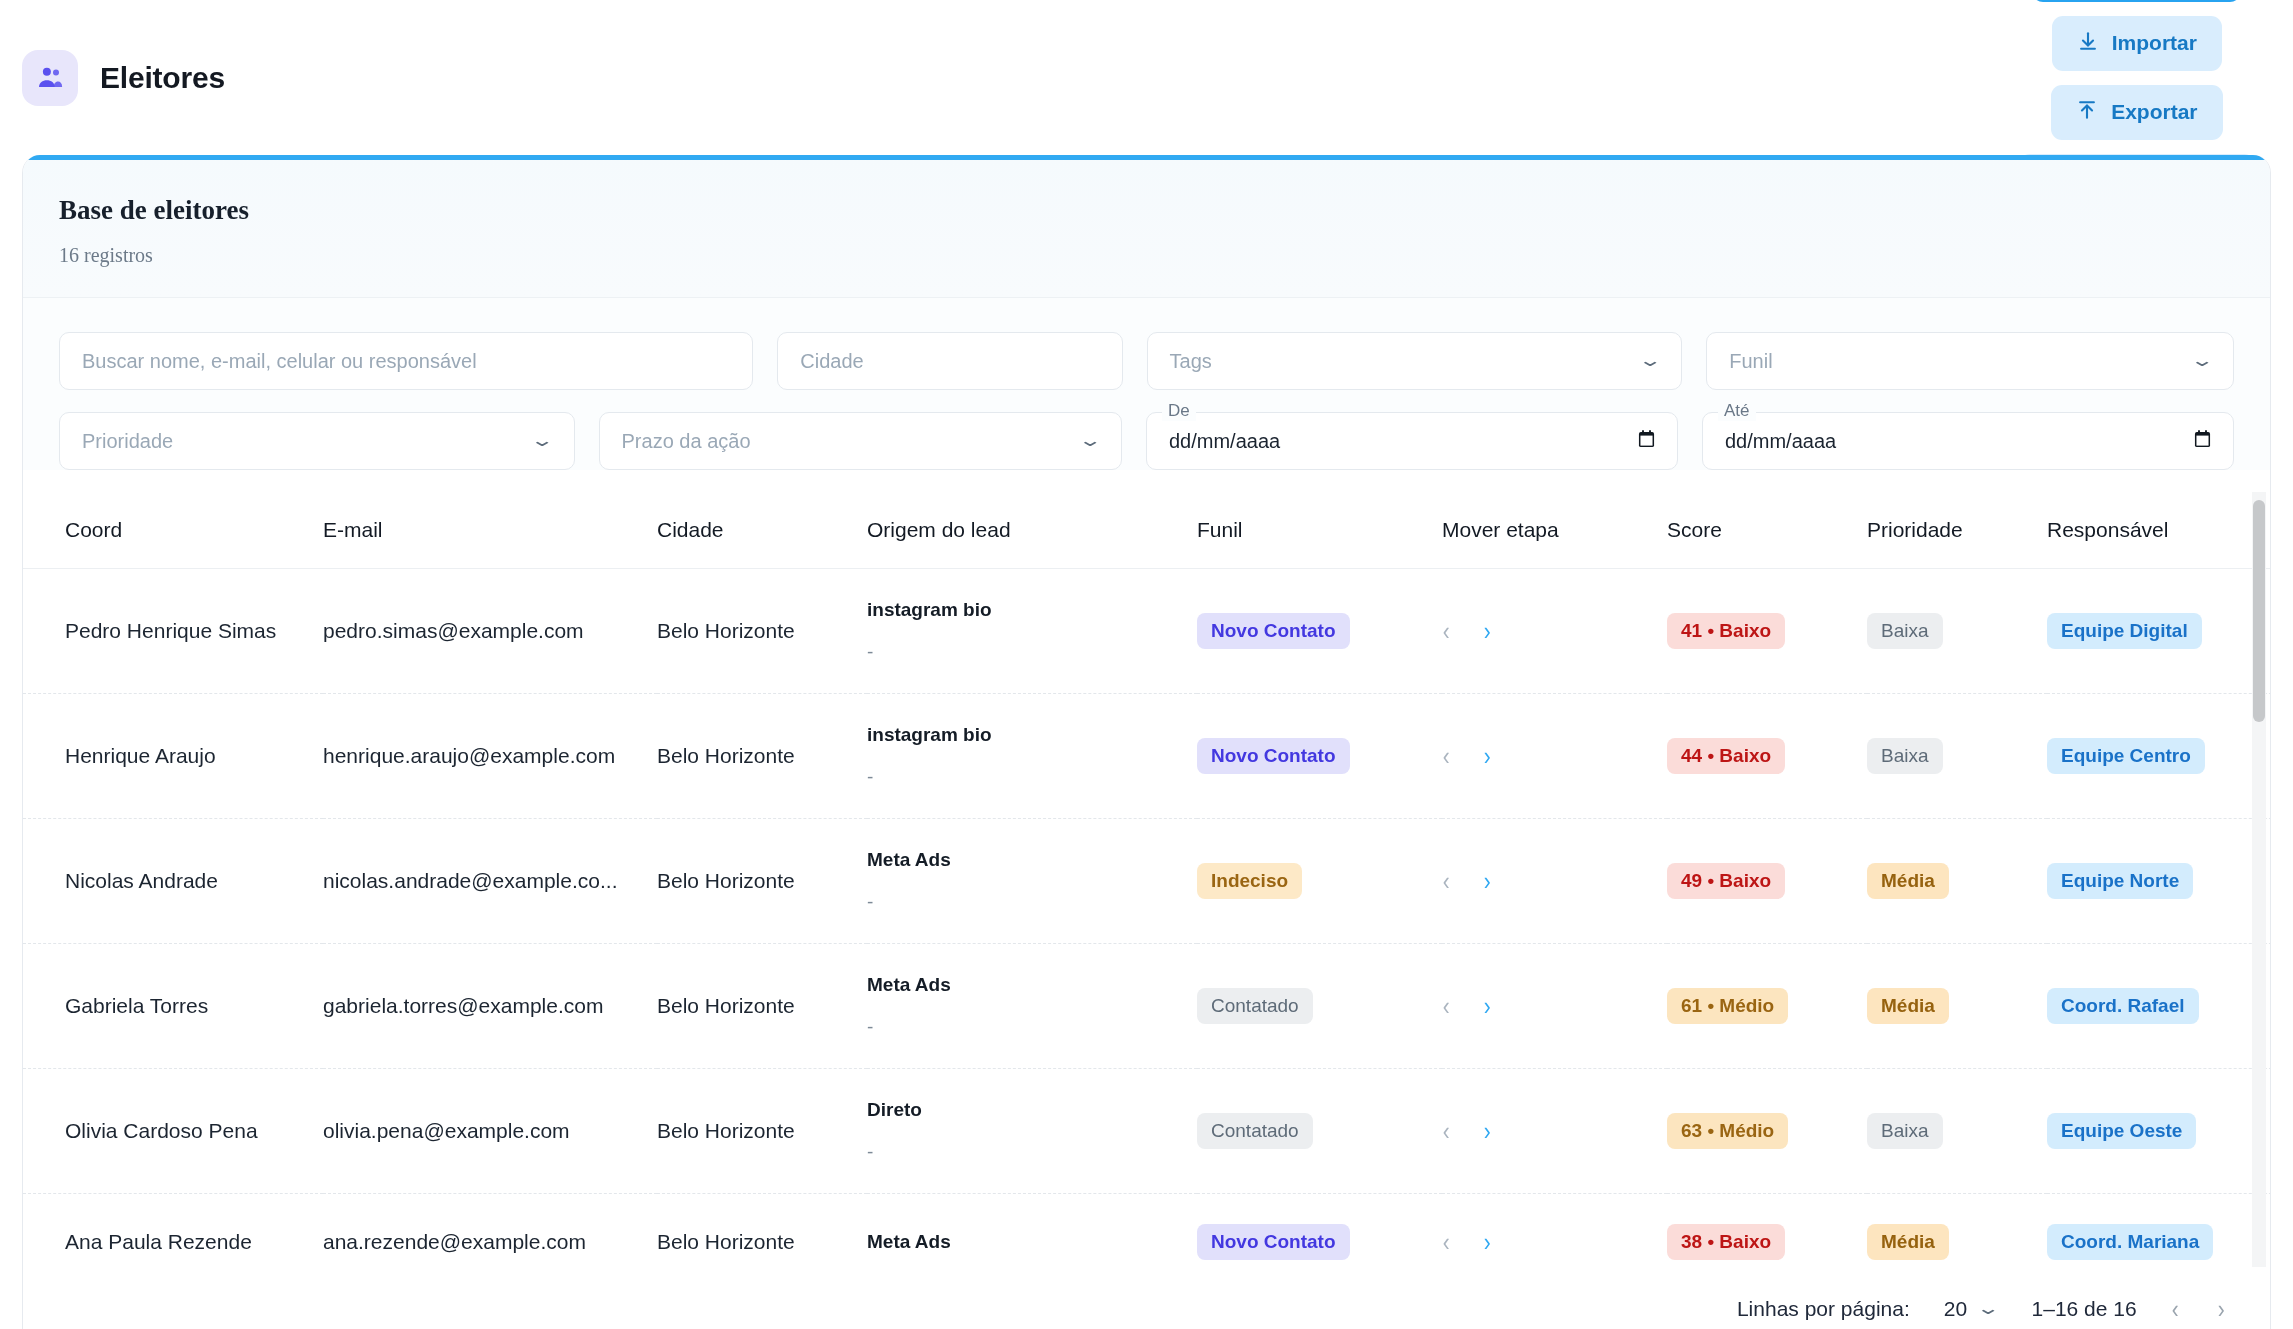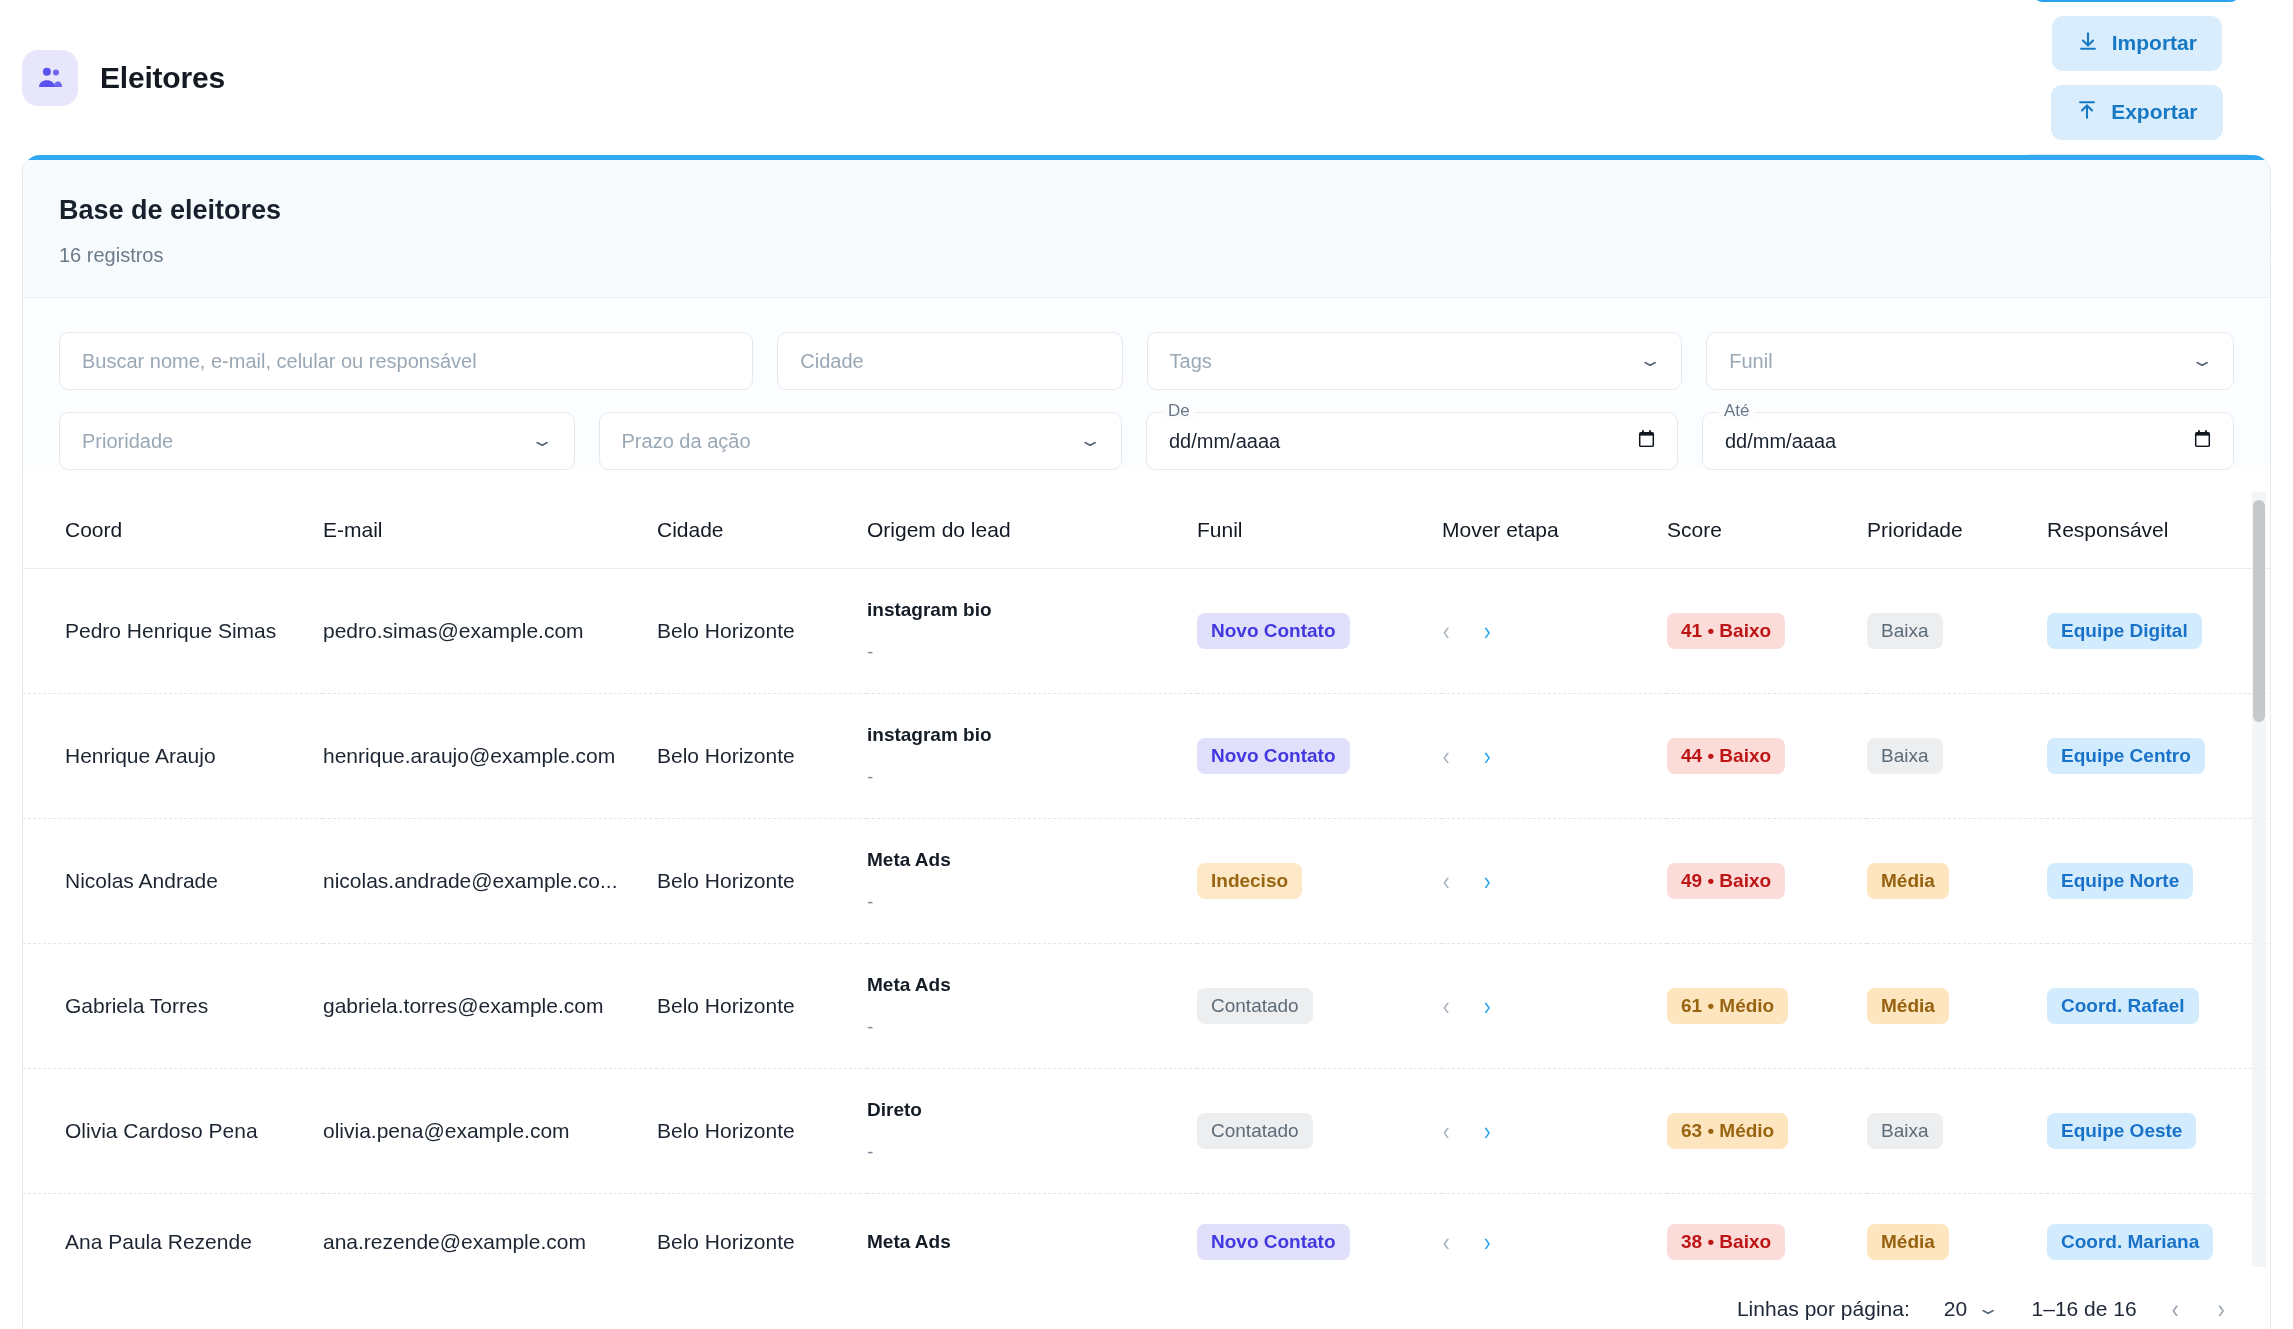--- a/index.html
+++ b/index.html
@@ -51,20 +51,21 @@
   }
   .card::before {
     content: ""; position: absolute; left: 0; right: 0; top: 0; height: 5px;
     background: #30a9f2;
     border-radius: 18px 18px 0 0;
   }
   .card-head {
     background: linear-gradient(180deg, #f5fafd 0%, #f8fbfd 100%);
     padding: 40px 36px 30px 36px;
     border-bottom: 1px solid #edf1f4;
+    font-family: Liberation Serif, serif;
   }
   .card-title { font-size: 27px; font-weight: 700; color: #17202c; }
   .card-sub { font-size: 20px; color: #6c7a89; margin-top: 18px; }
 
   
   .filters { padding: 34px 36px 0 36px; background: #fbfdfe; }
   .filter-row { display: flex; gap: 24px; margin-bottom: 22px; }
   .field {
     position: relative;
     height: 58px;

